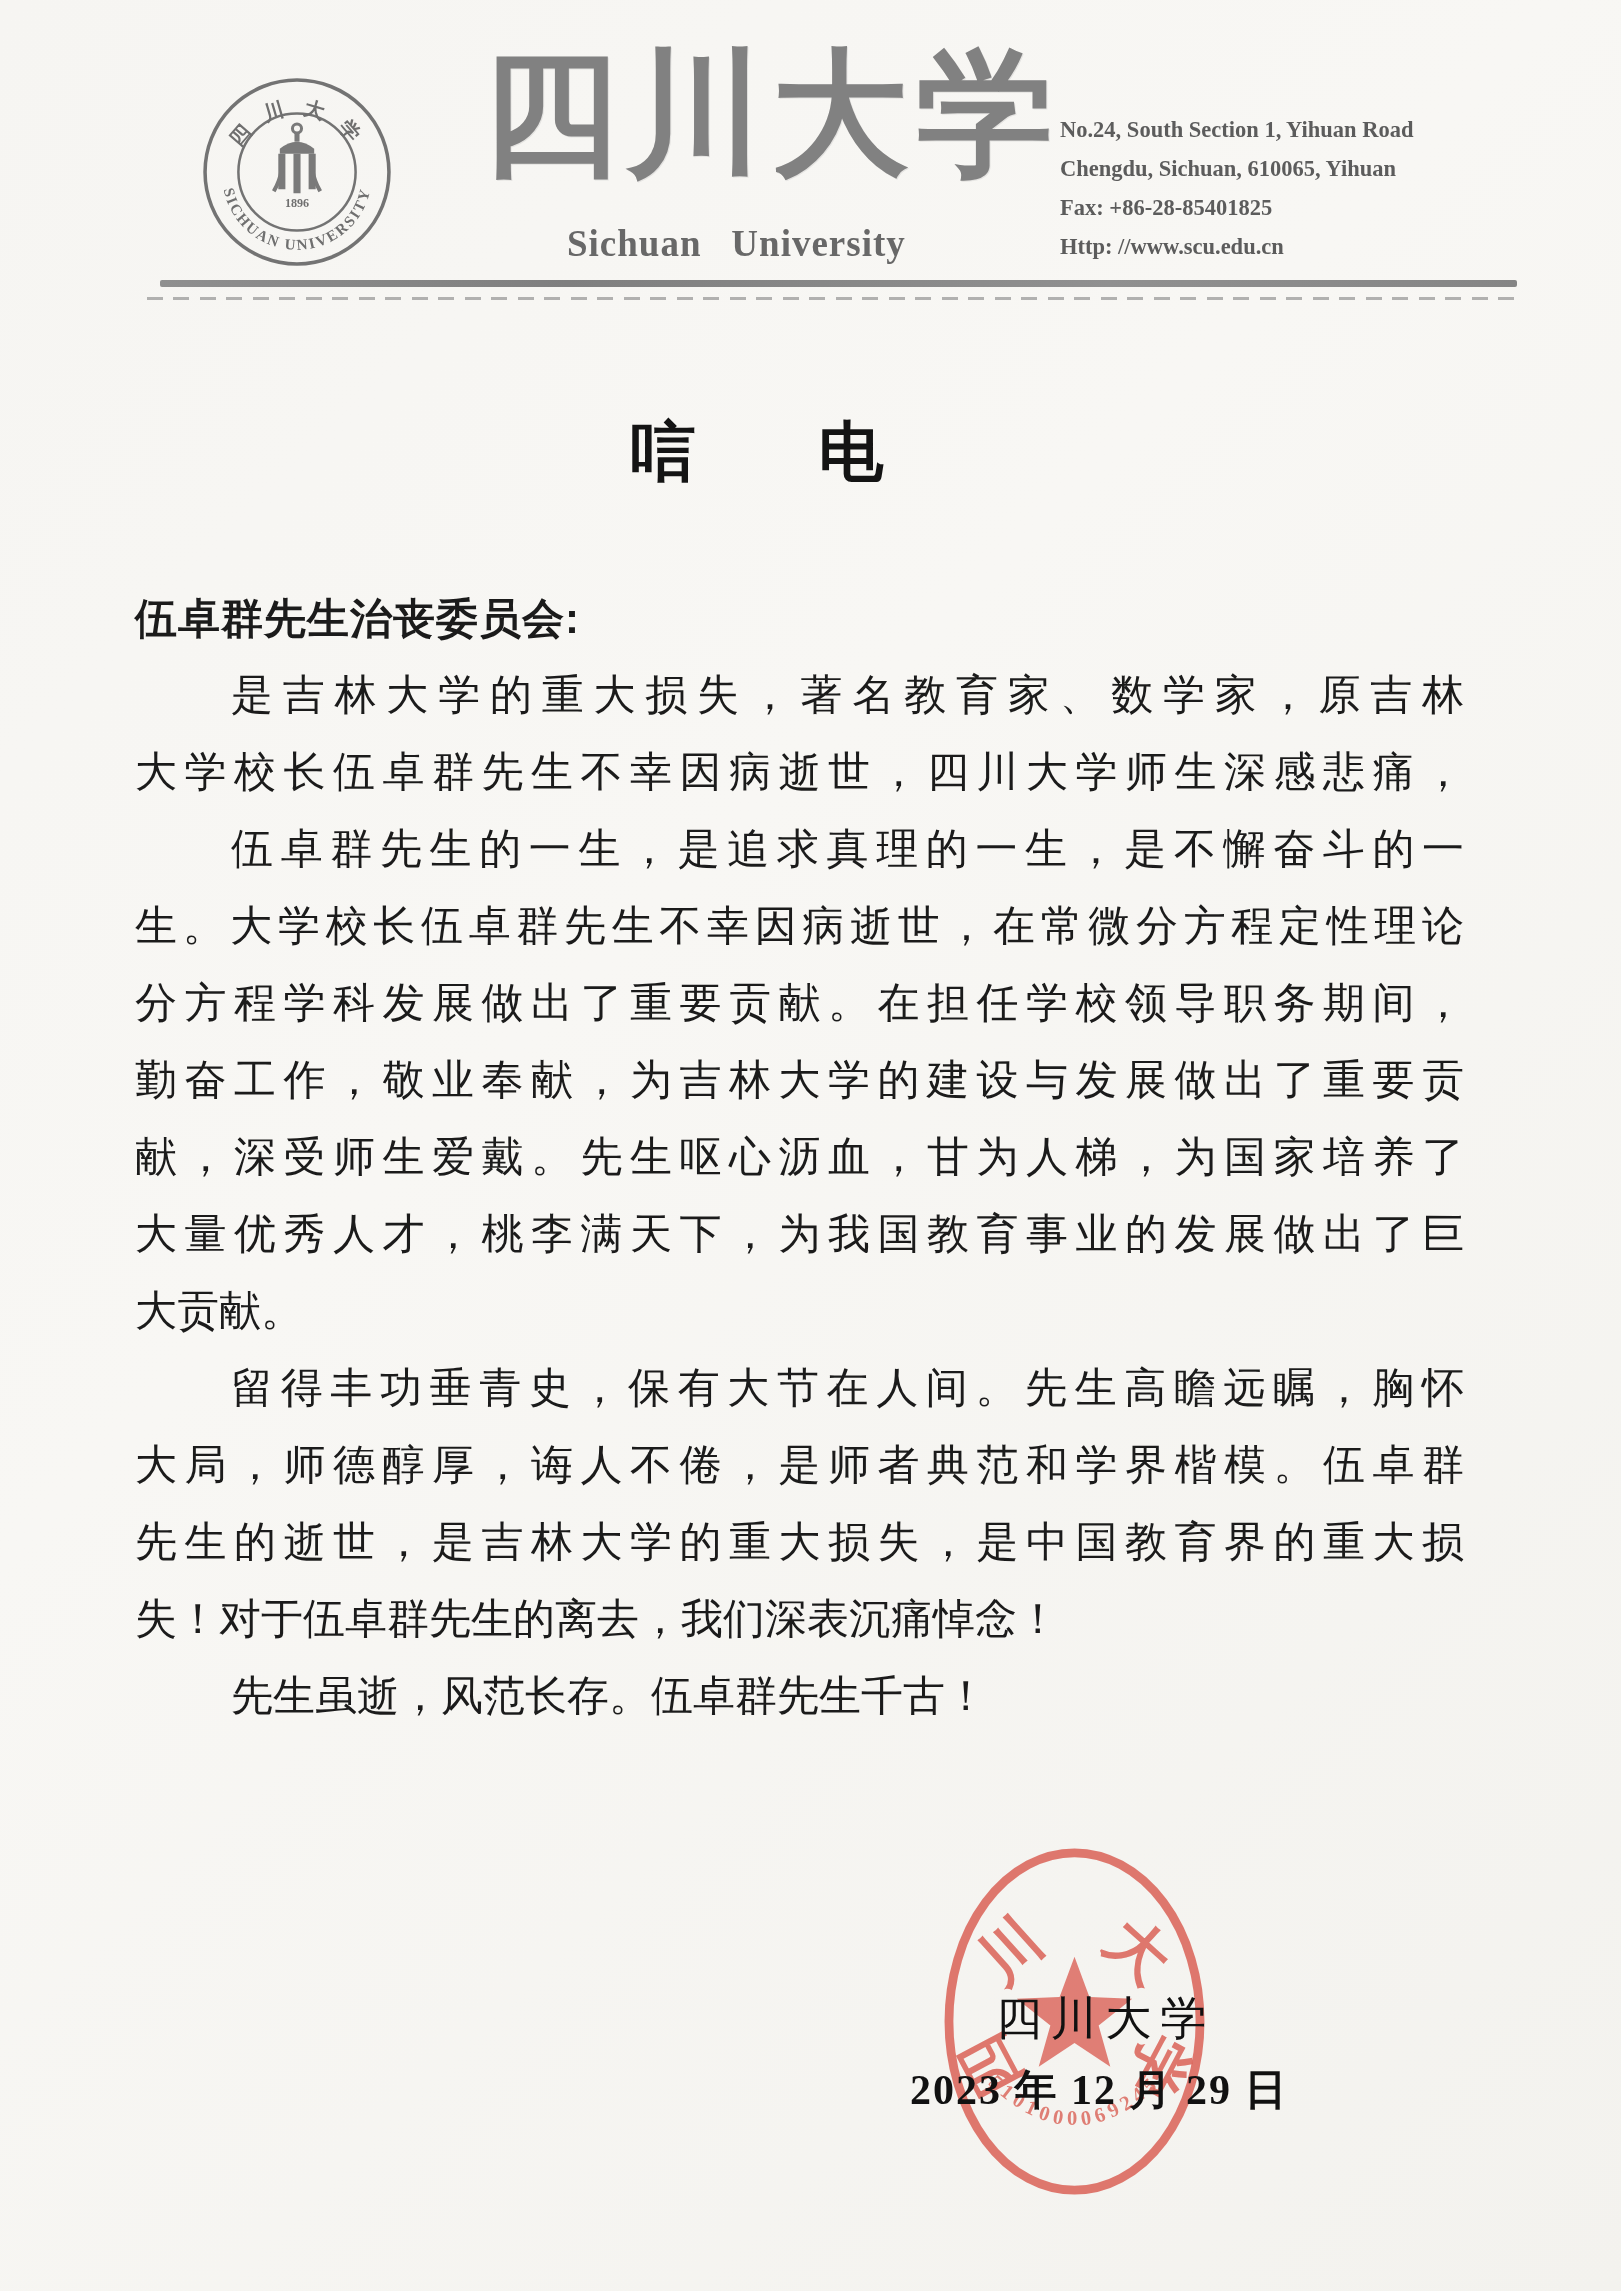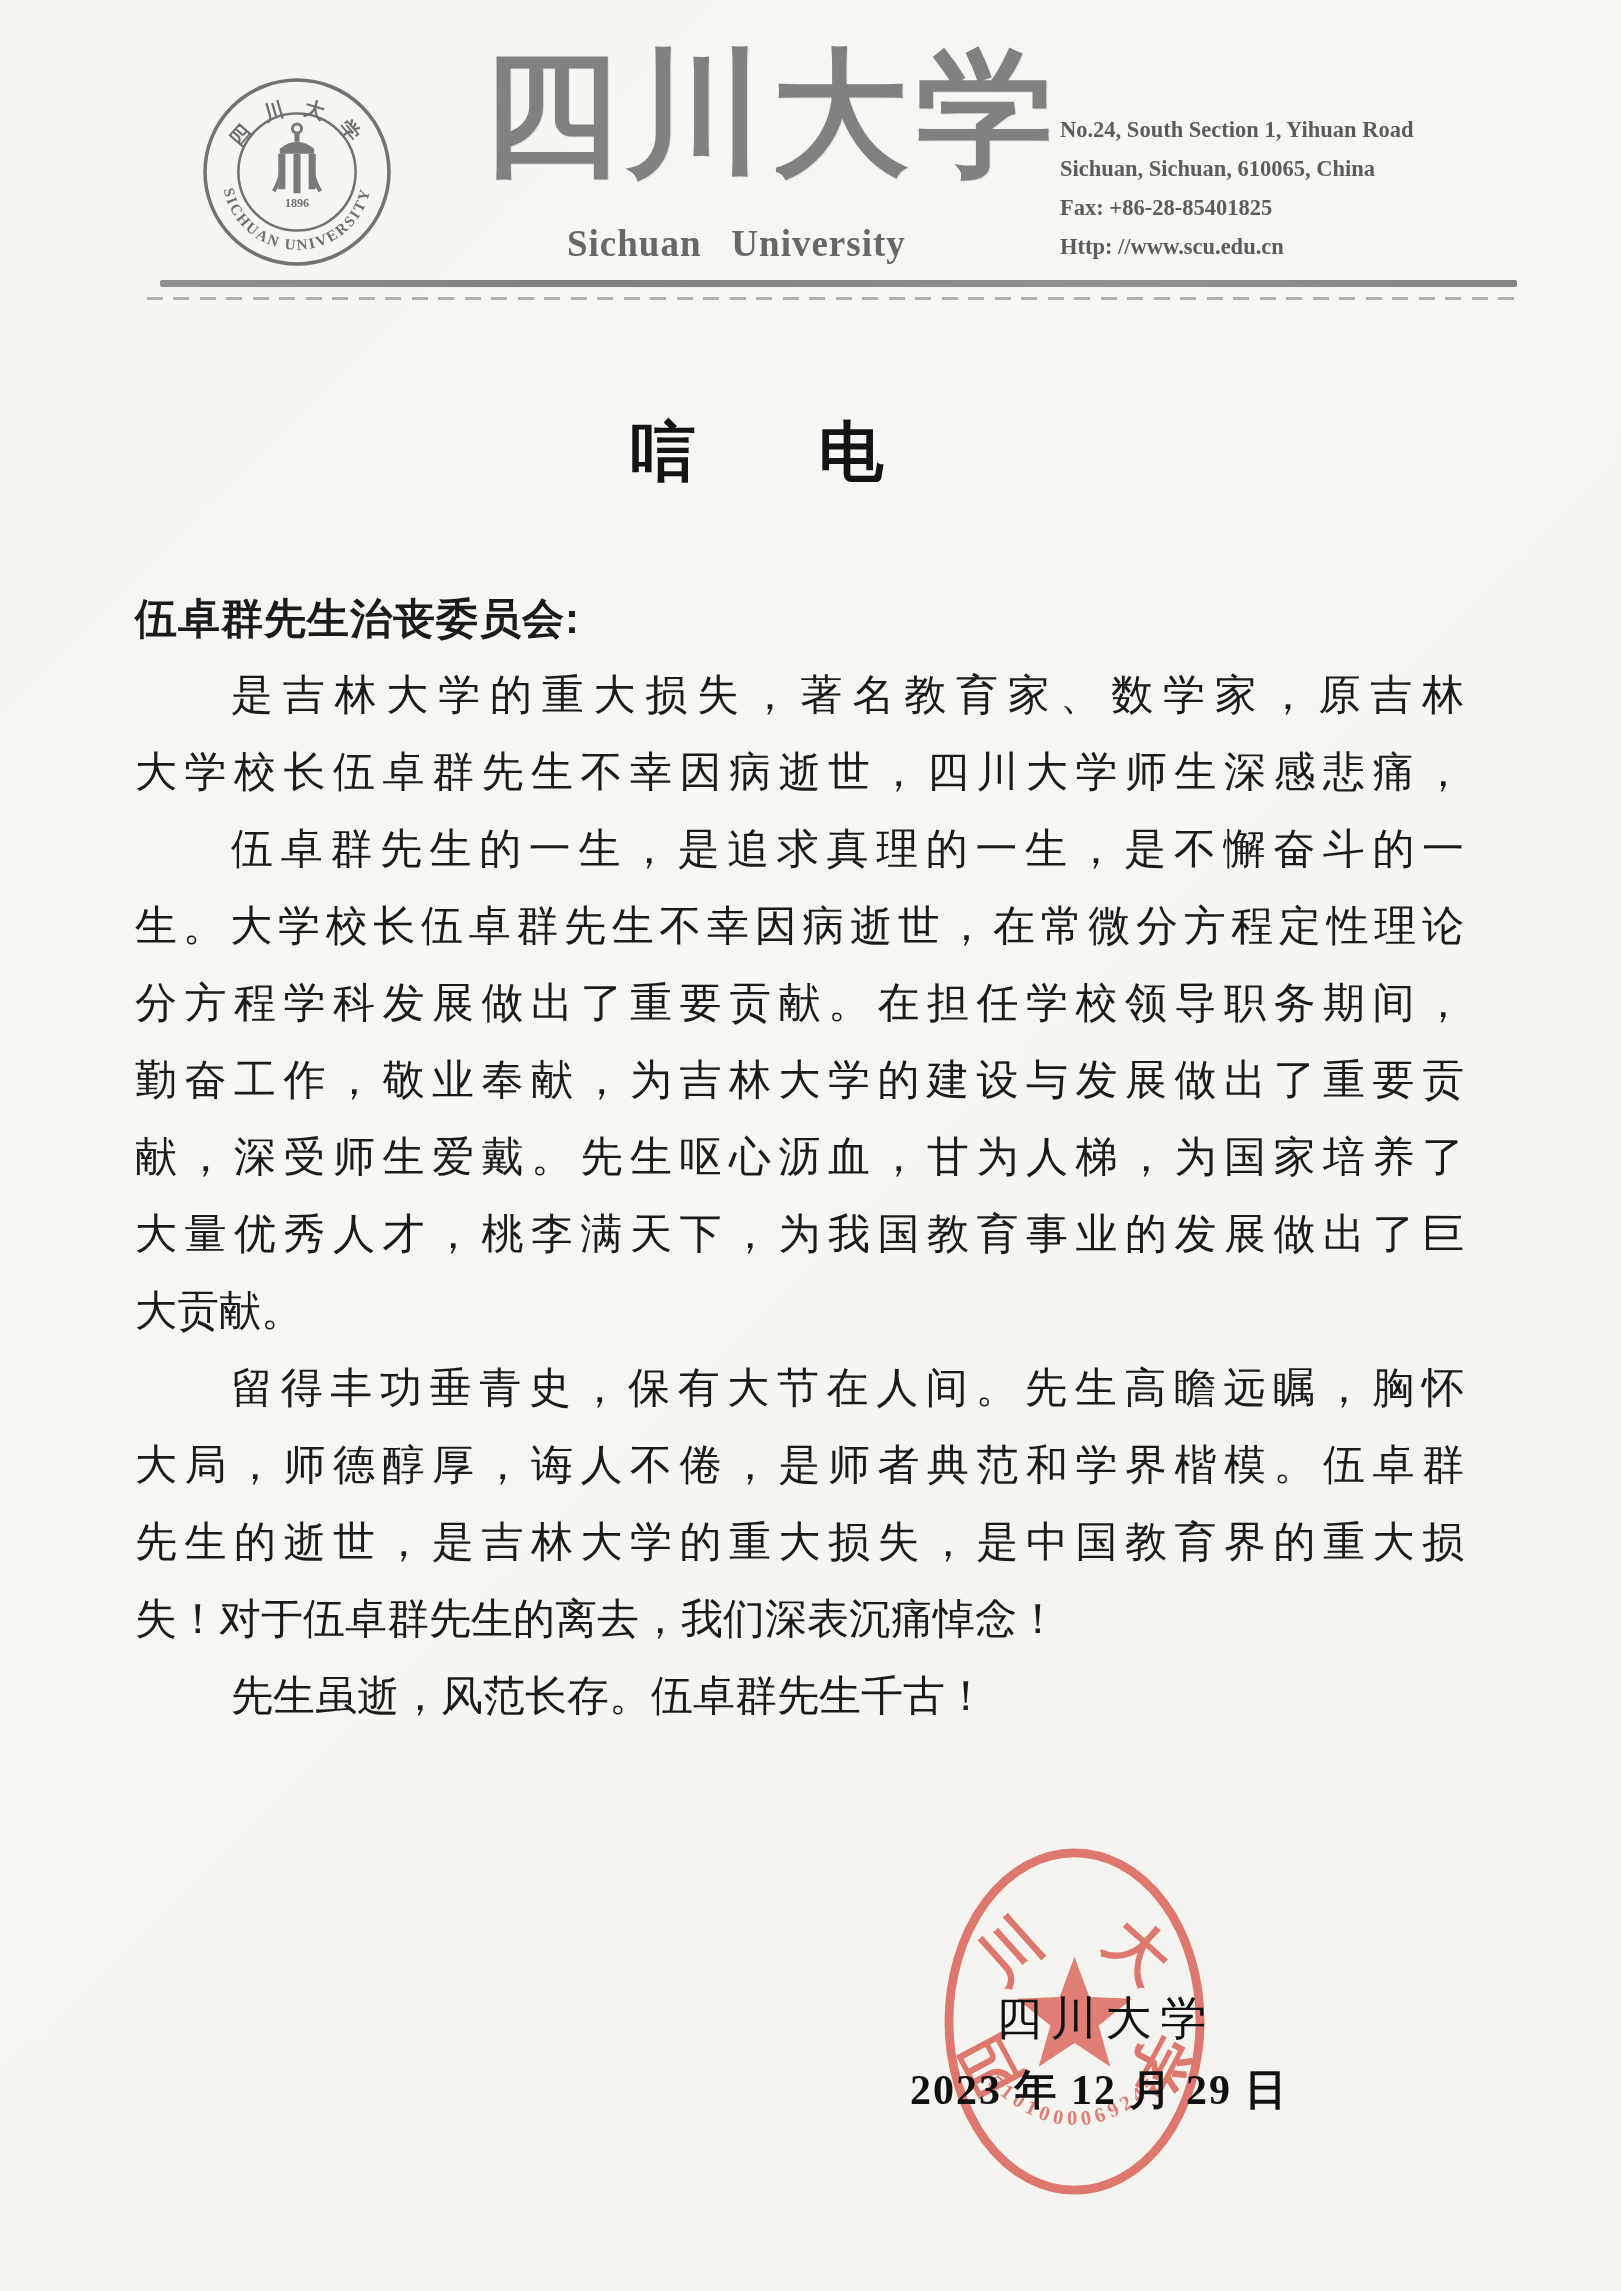--- a/index.html
+++ b/index.html
@@ -90,21 +90,21 @@
       <path d="M72,114 Q78,104 80,92 M118,114 Q112,104 110,92" fill="none" stroke-width="4"></path>
     </g>
     <text x="95" y="130" text-anchor="middle" font-size="12" font-weight="bold" fill="#6f6f6f">1896</text>
   </svg>
 
   <div class="cn-name">四川大学</div>
   <div class="en-name">Sichuan University</div>
 
   <div class="addr">
     <div>No.24, South Section 1, Yihuan Road</div>
-    <div>Sichuan, Sichuan, 610065, China</div>
+    <div>Chengdu, Sichuan, 610065, Yihuan</div>
     <div>Fax: +86-28-85401825</div>
     <div>Http: //www.scu.edu.cn</div>
   </div>
 
   <div class="rule-thick"></div>
   <div class="rule-dash"></div>
 
   <div class="doc-title">唁　电</div>
 
   <div class="body-text">

